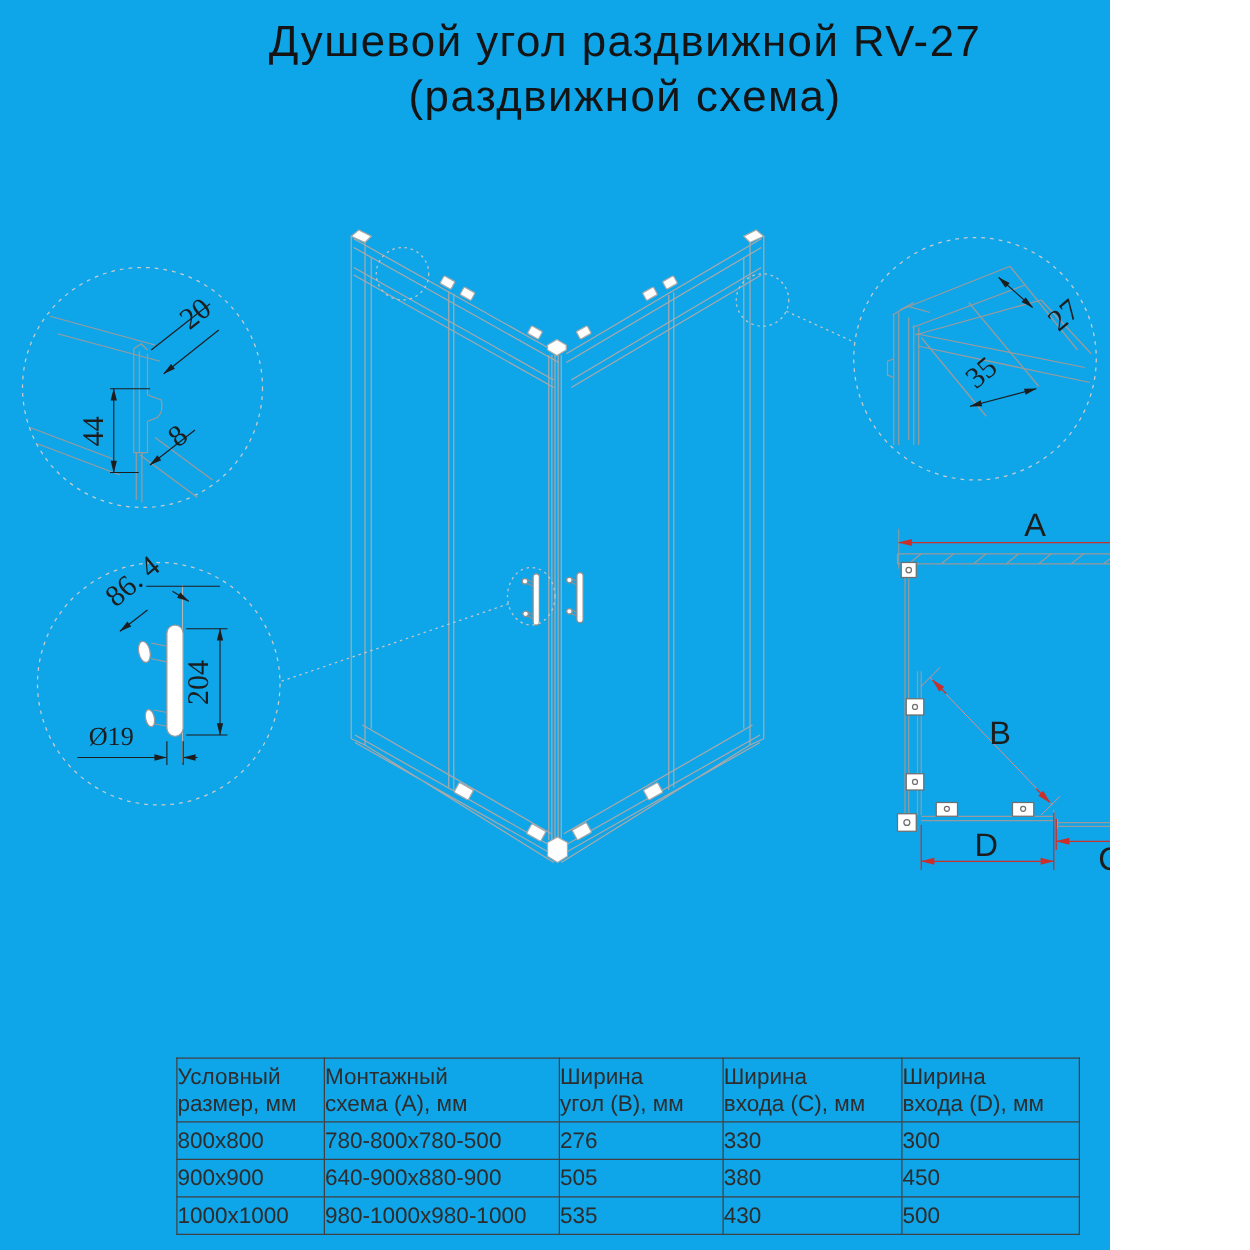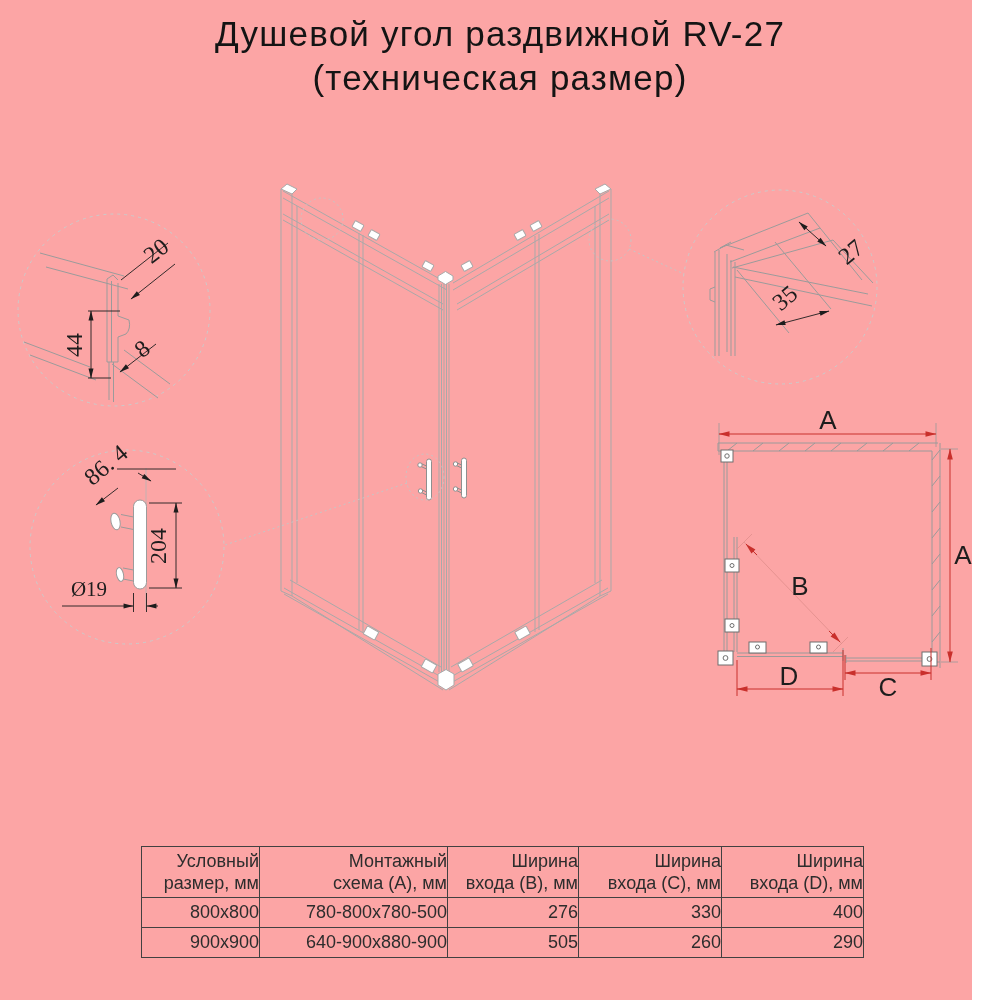--- a/index.html
+++ b/index.html
@@ -1,39 +1,39 @@
 <!DOCTYPE html>
 <html><head>
 <meta charset="utf-8">
 <style>
   html,body{margin:0;padding:0;background:#ffffff;}
-  #page{position:relative;width:972px;height:1000px;background:#fca5a5;overflow:hidden;
+  #page{position:relative;width:888px;height:1000px;background:#0ea5e9;overflow:hidden;
         font-family:"Liberation Sans",sans-serif;}
   .title{position:absolute;top:12px;left:0;width:1000px;text-align:center;
          font-size:35px;line-height:44px;letter-spacing:1.2px;color:#141414;}
   svg{position:absolute;left:0;top:0;}
   .spec-table{position:absolute;left:141px;top:846px;border-collapse:collapse;table-layout:fixed;}
-  .spec-table th,.spec-table td{border:1px solid #414141;text-align:right;vertical-align:middle;
+  .spec-table th,.spec-table td{border:1px solid #414141;text-align:left;vertical-align:middle;
          font-weight:normal;color:#2d2d2d;font-size:18px;padding:0;}
   .spec-table th{height:50px;line-height:22px;}
   .spec-table td{height:29px;}
   .hline{display:block;}
   text{font-family:"Liberation Serif",serif;fill:#1d1d1d;}
   text.plan-label{font-family:"Liberation Sans",sans-serif;font-size:26px;fill:#1d1d1d;}
   text.dim{font-size:24px;}
   text.dim-small{font-size:21px;}
 </style>
 </head>
 <body>
 
 <div id="page">
 
   <div class="title">
     <div>Душевой угол раздвижной RV-27</div>
-    <div>(техническая размер)</div>
+    <div>(раздвижной схема)</div>
   </div>
 
   <svg width="1000" height="1000" viewBox="0 0 1000 1000">
     <defs>
       <marker id="ar-red" orient="auto-start-reverse" markerWidth="12" markerHeight="8" refX="11" refY="4" viewBox="0 0 12 8">
         <path d="M0.5,1.2 L11.5,4 L0.5,6.8 Z" fill="#c9302c"></path>
       </marker>
       <marker id="ar-blk" orient="auto-start-reverse" markerWidth="12" markerHeight="8" refX="11" refY="4" viewBox="0 0 12 8">
         <path d="M0.5,1.2 L11.5,4 L0.5,6.8 Z" fill="#1d1d1d"></path>
       </marker>
@@ -227,43 +227,50 @@
         <th>
           <span class="hline">Условный</span>
           <span class="hline">размер, мм</span>
         </th>
         <th>
           <span class="hline">Монтажный</span>
           <span class="hline">схема (A), мм</span>
         </th>
         <th>
           <span class="hline">Ширина</span>
-          <span class="hline">входа (B), мм</span>
+          <span class="hline">угол (B), мм</span>
         </th>
         <th>
           <span class="hline">Ширина</span>
           <span class="hline">входа (C), мм</span>
         </th>
         <th>
           <span class="hline">Ширина</span>
           <span class="hline">входа (D), мм</span>
         </th>
       </tr>
     </thead>
     <tbody>
       <tr>
         <td>800x800</td>
         <td>780-800x780-500</td>
         <td>276</td>
         <td>330</td>
-        <td>400</td>
+        <td>300</td>
       </tr>
       <tr>
         <td>900x900</td>
         <td>640-900x880-900</td>
         <td>505</td>
-        <td>260</td>
-        <td>290</td>
+        <td>380</td>
+        <td>450</td>
+      </tr>
+      <tr>
+        <td>1000x1000</td>
+        <td>980-1000x980-1000</td>
+        <td>535</td>
+        <td>430</td>
+        <td>500</td>
       </tr>
     </tbody>
   </table>
 
 </div>
 
 </body></html>

